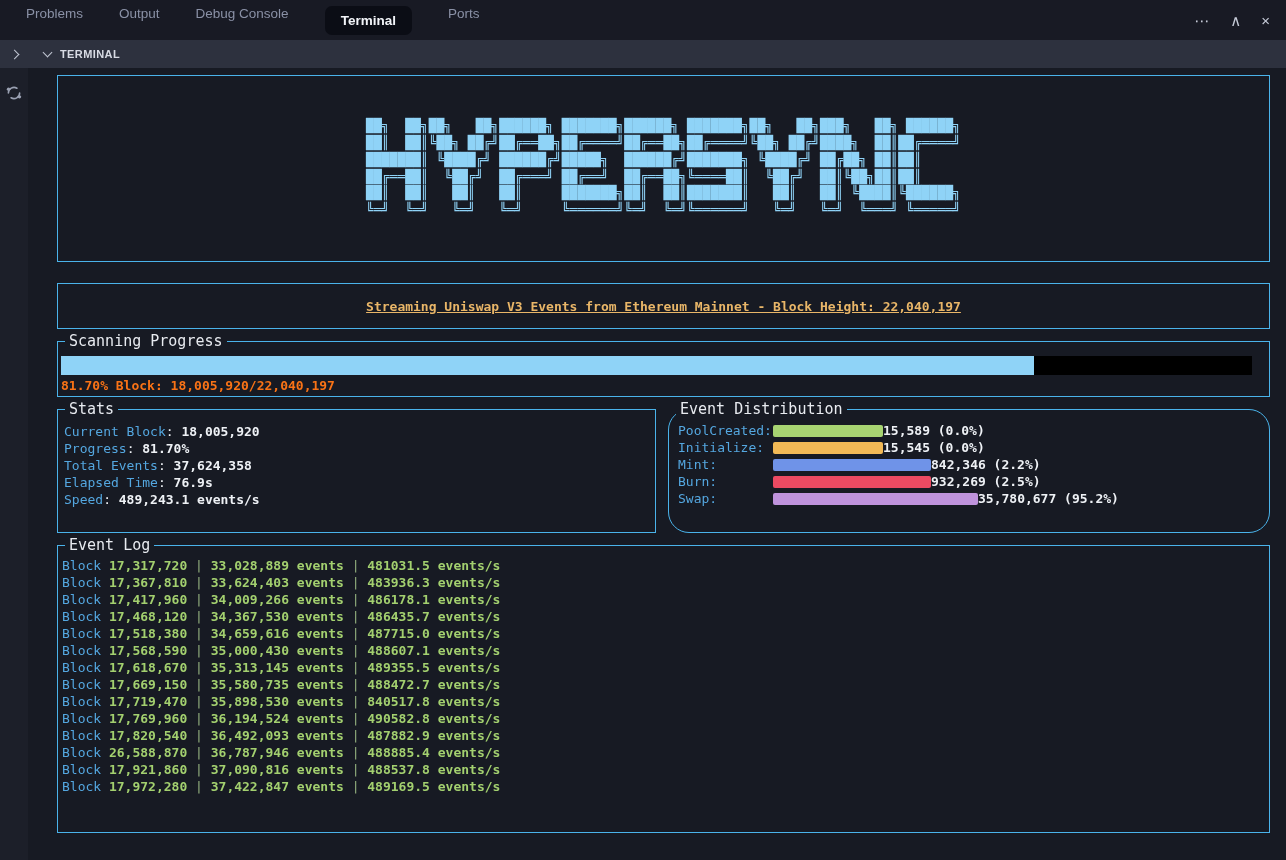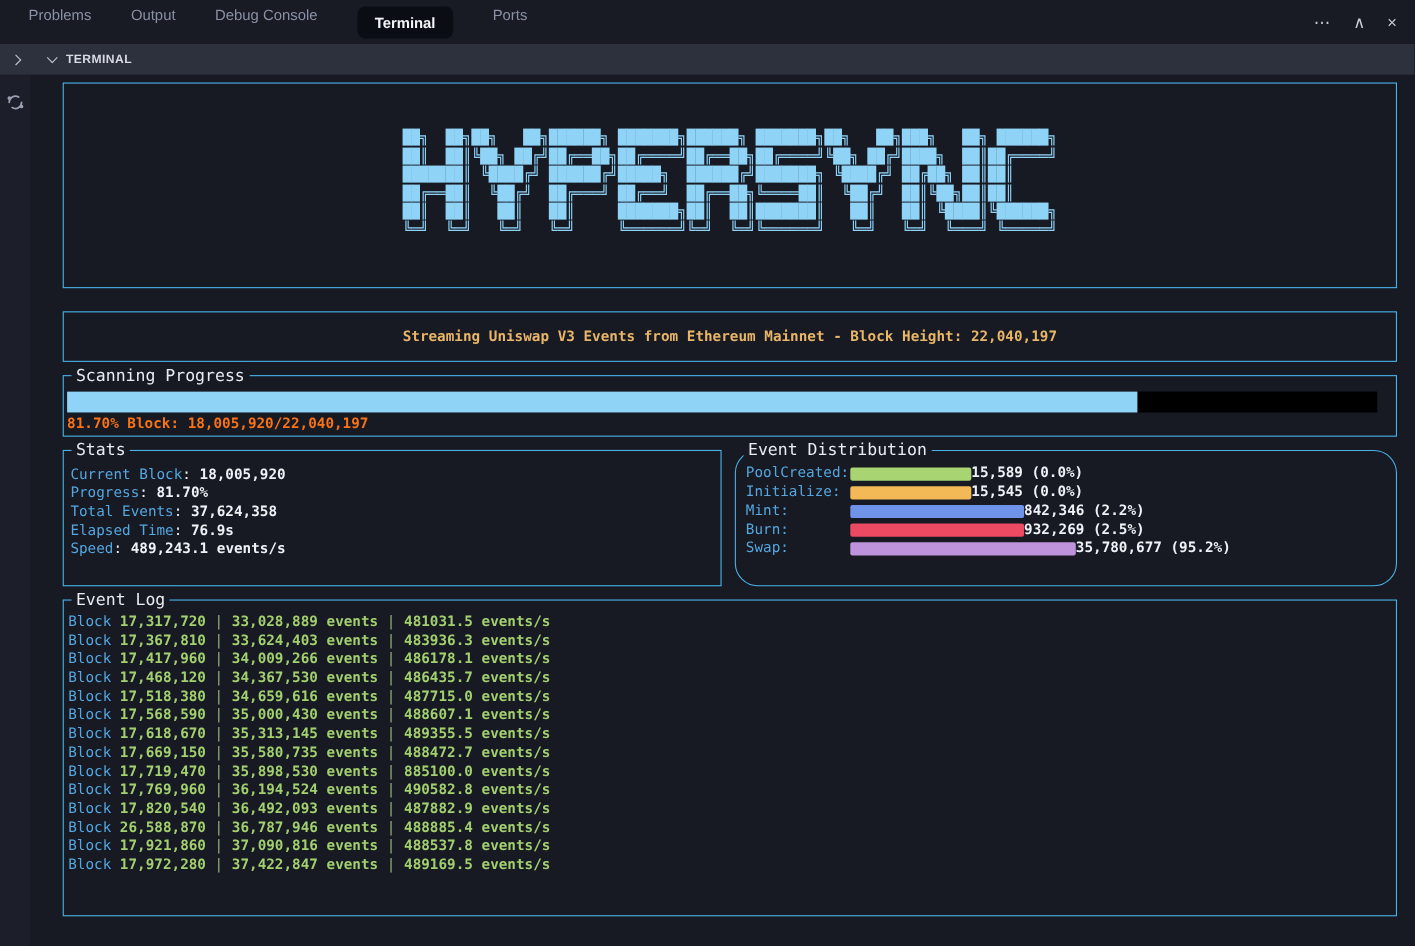--- a/index.html
+++ b/index.html
@@ -51,21 +51,21 @@
   .box-title {
     position:absolute; top:-9px; left:7px;
     background:#171a23; padding:0 4px;
     color:#e8ebf0; font-size:15px; line-height:16px; white-space:nowrap;
   }
   
   .banner-box { height:187px; margin-bottom:21px; display:flex; align-items:center; justify-content:center; }
   .banner-art { margin:0; color:#8fd3f7; font-size:13px; line-height:16.8px; white-space:pre; }
   
   .header-box { height:46px; display:flex; align-items:center; justify-content:center; }
-  .stream-text { color:#e9b668; font-weight:700; font-size:13px; }
+  .stream-text { color:#e9b668; font-weight:700; font-size:13px;text-decoration:underline; }
   
   .progress-box { height:56px; padding-top:14px; }
   .pbar { height:19px; margin:0 17px 0 3px; background:#000; }
   .pfill { height:100%; background:#8fd3f7; }
   .plabel { margin:3px 0 0 3px; color:#f97316; font-weight:700; font-size:13px; }
   
   .row2 { display:flex; gap:12px; }
   .stats-box { width:599px; height:124px; padding:13px 0 0 6px; }
   .stat-line { font-size:13px; line-height:17px; }
   .lb  { color:#54a7e0; }
@@ -211,21 +211,21 @@
             <div class="log-row"><span class="lb">Block</span> <span class="lg">17,468,120</span> <span class="sep">|</span> <span class="lg">34,367,530</span> <span class="lg">events</span> <span class="sep">|</span> <span class="lg">486435.7</span> <span class="lg">events/s</span></div>
 
             <div class="log-row"><span class="lb">Block</span> <span class="lg">17,518,380</span> <span class="sep">|</span> <span class="lg">34,659,616</span> <span class="lg">events</span> <span class="sep">|</span> <span class="lg">487715.0</span> <span class="lg">events/s</span></div>
 
             <div class="log-row"><span class="lb">Block</span> <span class="lg">17,568,590</span> <span class="sep">|</span> <span class="lg">35,000,430</span> <span class="lg">events</span> <span class="sep">|</span> <span class="lg">488607.1</span> <span class="lg">events/s</span></div>
 
             <div class="log-row"><span class="lb">Block</span> <span class="lg">17,618,670</span> <span class="sep">|</span> <span class="lg">35,313,145</span> <span class="lg">events</span> <span class="sep">|</span> <span class="lg">489355.5</span> <span class="lg">events/s</span></div>
 
             <div class="log-row"><span class="lb">Block</span> <span class="lg">17,669,150</span> <span class="sep">|</span> <span class="lg">35,580,735</span> <span class="lg">events</span> <span class="sep">|</span> <span class="lg">488472.7</span> <span class="lg">events/s</span></div>
 
-            <div class="log-row"><span class="lb">Block</span> <span class="lg">17,719,470</span> <span class="sep">|</span> <span class="lg">35,898,530</span> <span class="lg">events</span> <span class="sep">|</span> <span class="lg">885100.0</span> <span class="lg">events/s</span></div>
+            <div class="log-row"><span class="lb">Block</span> <span class="lg">17,719,470</span> <span class="sep">|</span> <span class="lg">35,898,530</span> <span class="lg">events</span> <span class="sep">|</span> <span class="lg">840517.8</span> <span class="lg">events/s</span></div>
 
             <div class="log-row"><span class="lb">Block</span> <span class="lg">17,769,960</span> <span class="sep">|</span> <span class="lg">36,194,524</span> <span class="lg">events</span> <span class="sep">|</span> <span class="lg">490582.8</span> <span class="lg">events/s</span></div>
 
             <div class="log-row"><span class="lb">Block</span> <span class="lg">17,820,540</span> <span class="sep">|</span> <span class="lg">36,492,093</span> <span class="lg">events</span> <span class="sep">|</span> <span class="lg">487882.9</span> <span class="lg">events/s</span></div>
 
             <div class="log-row"><span class="lb">Block</span> <span class="lg">26,588,870</span> <span class="sep">|</span> <span class="lg">36,787,946</span> <span class="lg">events</span> <span class="sep">|</span> <span class="lg">488885.4</span> <span class="lg">events/s</span></div>
 
             <div class="log-row"><span class="lb">Block</span> <span class="lg">17,921,860</span> <span class="sep">|</span> <span class="lg">37,090,816</span> <span class="lg">events</span> <span class="sep">|</span> <span class="lg">488537.8</span> <span class="lg">events/s</span></div>
 
             <div class="log-row"><span class="lb">Block</span> <span class="lg">17,972,280</span> <span class="sep">|</span> <span class="lg">37,422,847</span> <span class="lg">events</span> <span class="sep">|</span> <span class="lg">489169.5</span> <span class="lg">events/s</span></div>

